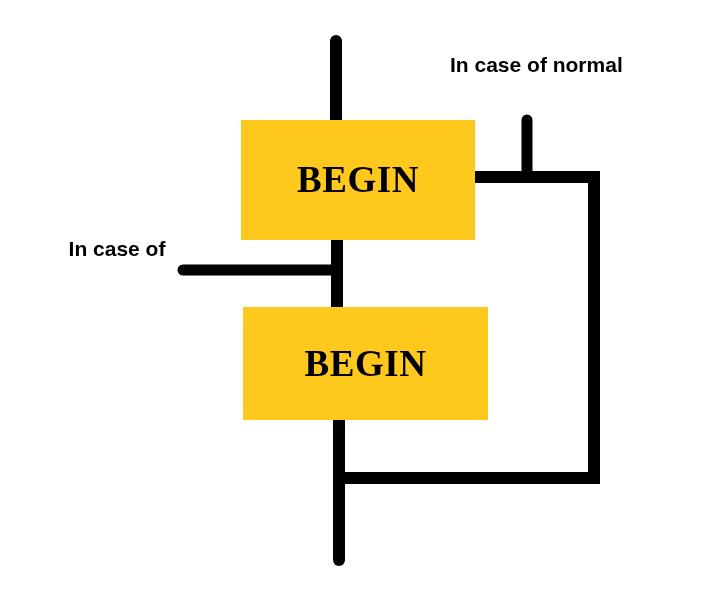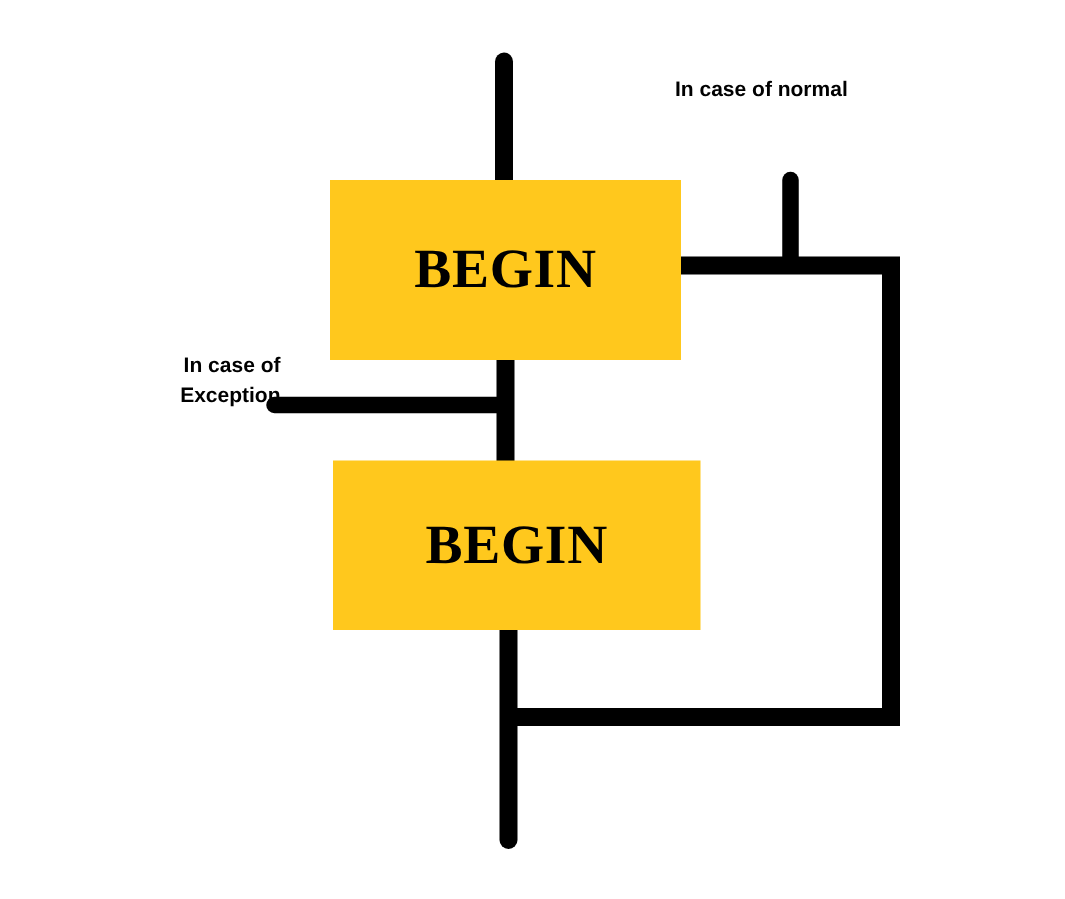--- a/index.html
+++ b/index.html
@@ -31,20 +31,21 @@
     box-sizing: border-box;
     display: flex;
     flex-direction: column;
     align-items: center;
     justify-content: center;
     font-family: "Liberation Serif", serif;
     font-weight: bold;
     color: #000000;
     letter-spacing: 0.5px;
     z-index: 3;
+    margin-left: 21px;
   }
   .node-line {
     display: block;
     line-height: 1.22;
     white-space: nowrap;
   }
   #node-begin-try {
     left: 220px;
     top: 120px;
     width: 234px;
@@ -55,36 +56,36 @@
     left: 222px;
     top: 307px;
     width: 245px;
     height: 113px;
     font-size: 37px;
   }
   .annotation {
     position: absolute;
     font-family: "Liberation Sans", sans-serif;
     font-weight: bold;
-    font-size: 14px;
+    font-size: 21px;
     line-height: 1.42;
     color: #000000;
     z-index: 4;
   }
   #label-normal-execution {
     left: 450px;
     top: 50px;
     width: 245px;
     text-align: left;
   }
   #label-exception {
     left: 47px;
     top: 234px;
     width: 140px;
-    text-align: right;
+    text-align: center;
   }
   .annotation .ann-line {
     display: block;
     white-space: nowrap;
   }
 </style>
 </head>
 <body>
 
 <div id="diagram-canvas">
@@ -111,16 +112,15 @@
   <div class="node-box" id="node-begin-catch" style="background:#FFC81D;">
     <span class="node-line">BEGIN</span>
   </div>
 
   <div class="annotation" id="label-normal-execution">
     <span class="ann-line">In case of normal</span>
   </div>
 
   <div class="annotation" id="label-exception">
     <span class="ann-line">In case of</span>
-    <span class="ann-line">Exception</span>
   </div>
 
 </div>
 
 </body></html>

